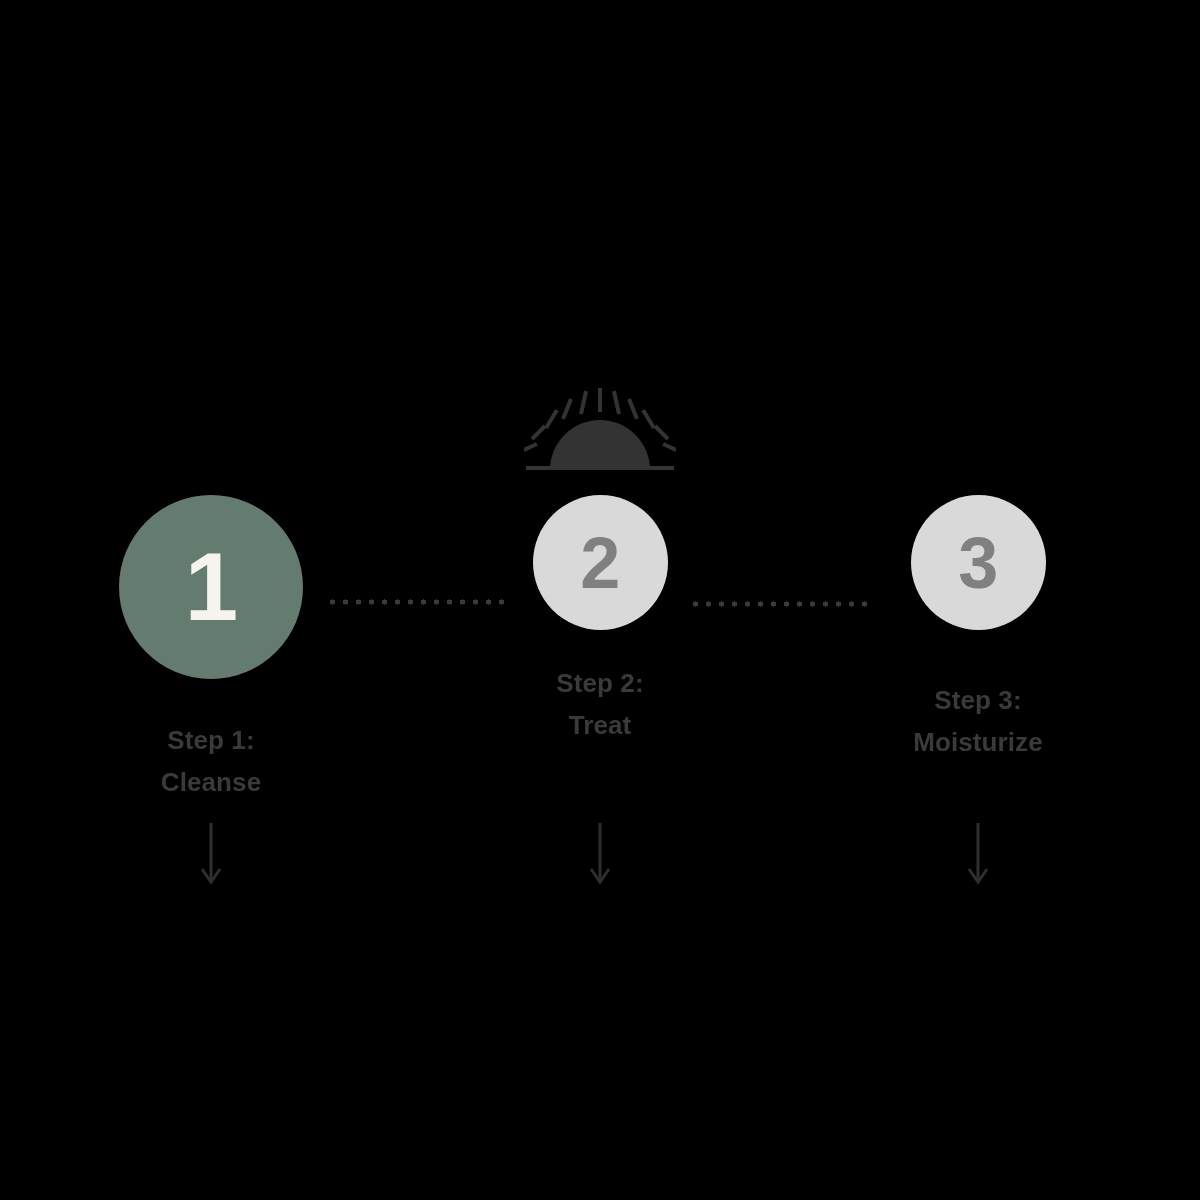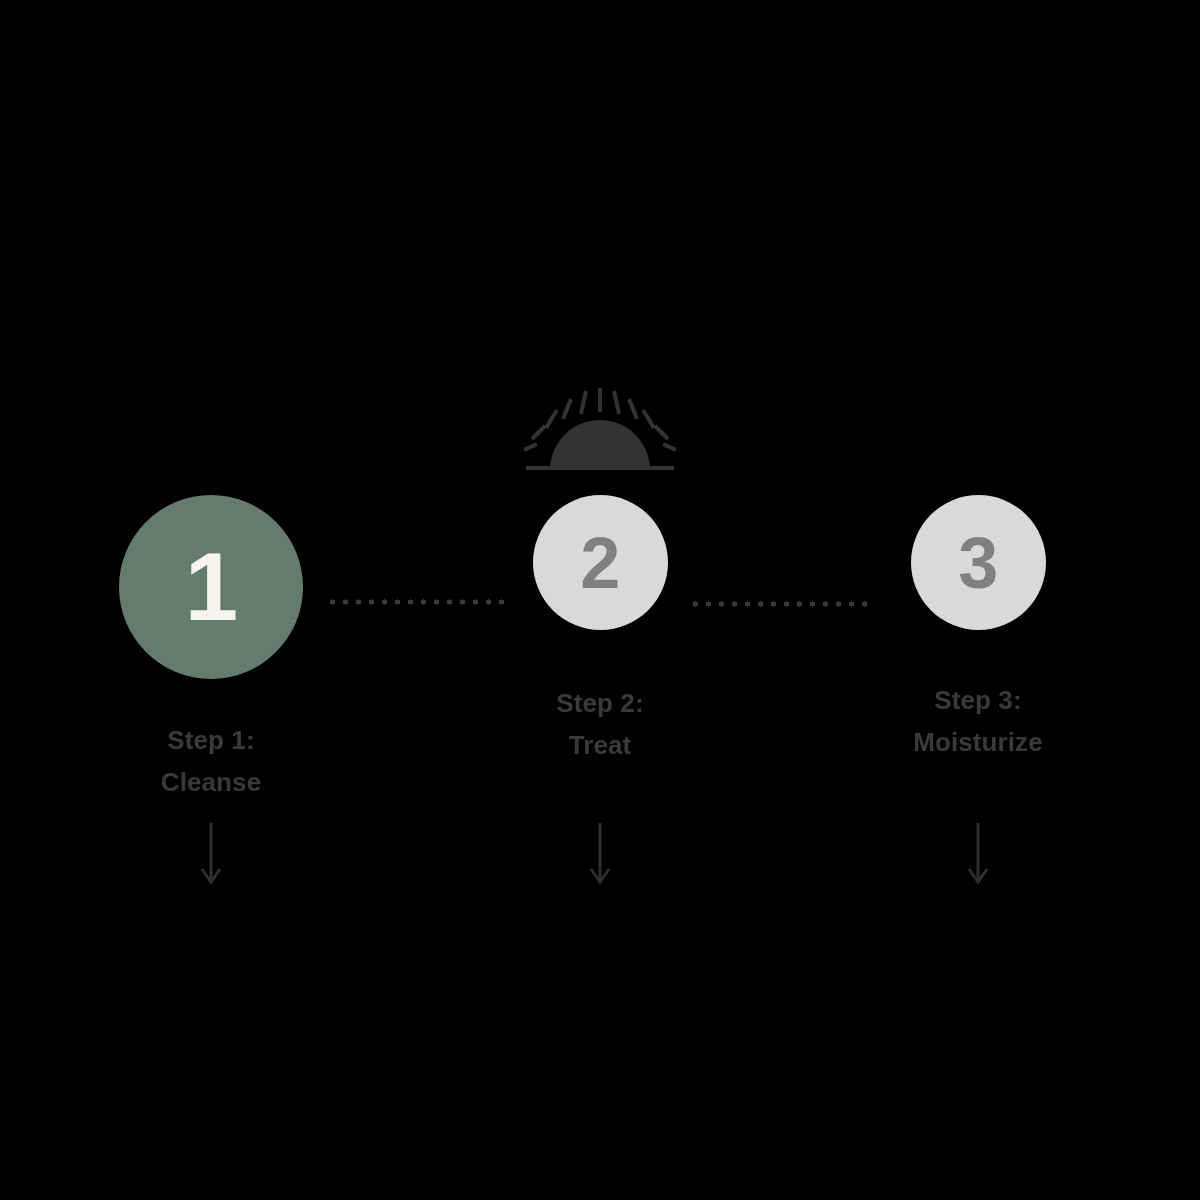--- a/index.html
+++ b/index.html
@@ -74,21 +74,21 @@
     margin-top: 0;
     text-align: center;
     color: #3A3A3A;
     font-size: 26px;
     font-weight: 700;
     line-height: 1.62;
     letter-spacing: 0.1px;
     white-space: pre-line;
   }
   .step-node.s1 .step-label { margin-top: 40px; }
-  .step-node.s2 .step-label { margin-top: 52px; }
+  .step-node.s2 .step-label { margin-top: 32px; }
   .step-node.s3 .step-label { margin-top: 49px; }
 
   
   .down-arrow {
     position: absolute;
     width: 26px;
     height: 62px;
   }
   .down-arrow svg { display: block; width: 26px; height: 62px; }
   .down-arrow.a1 { left: 198px; top: 823px; }

